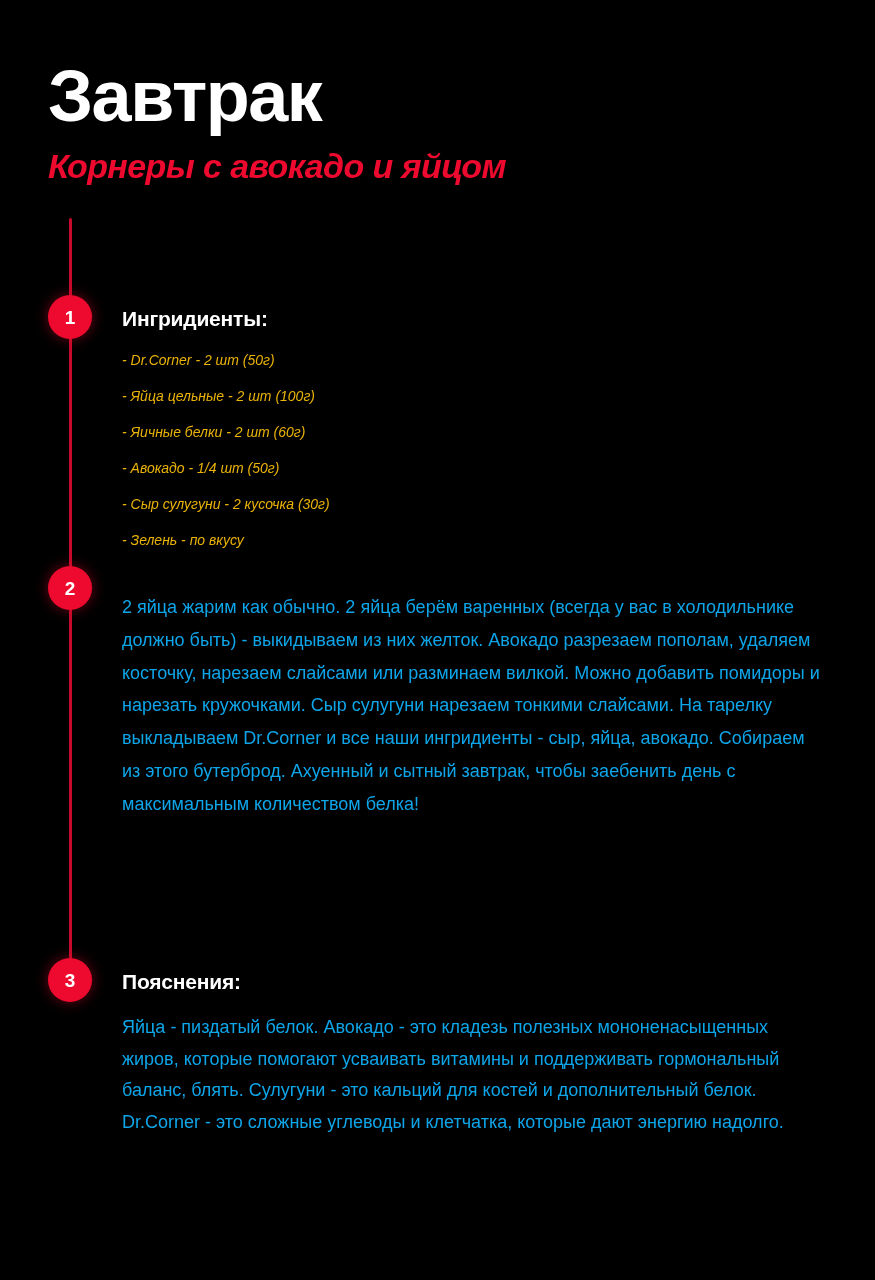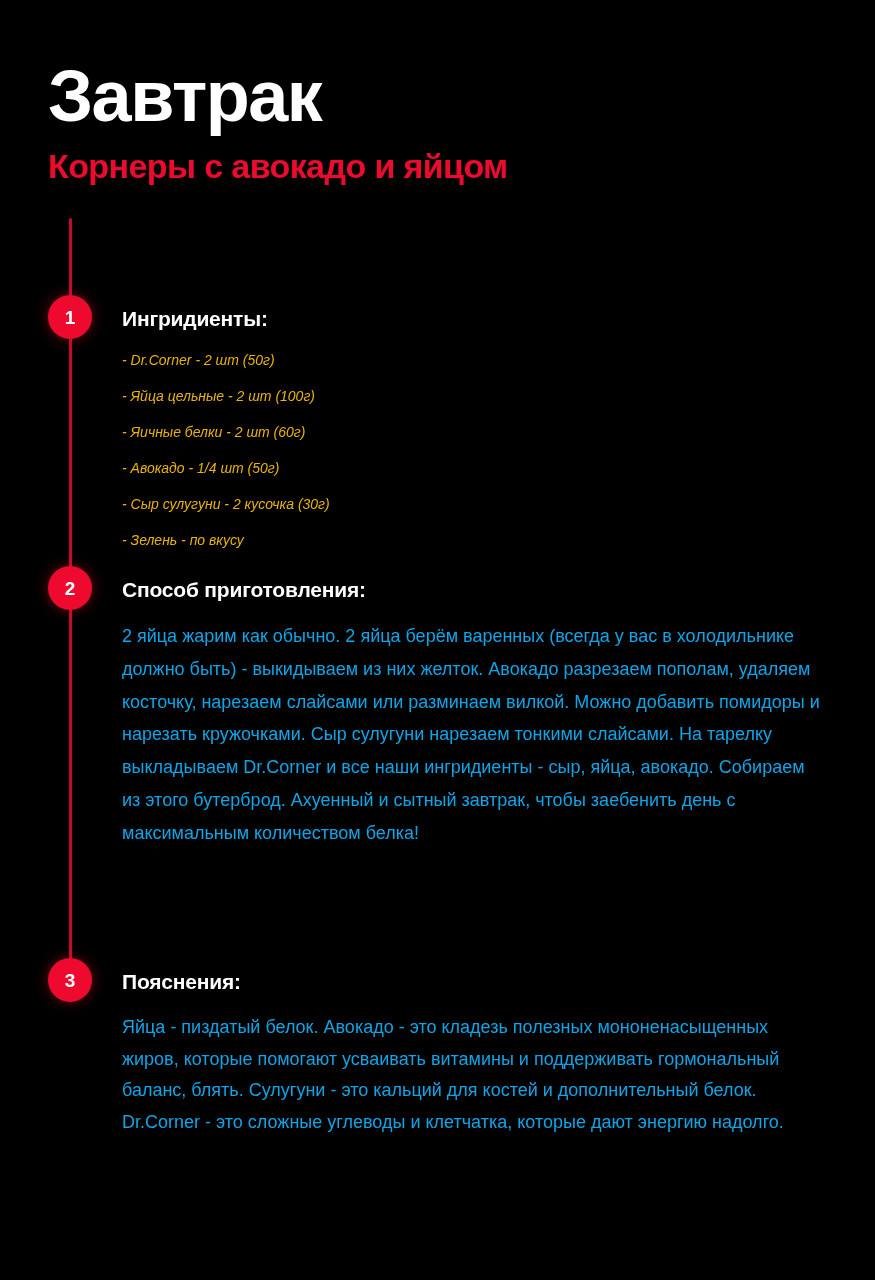--- a/index.html
+++ b/index.html
@@ -41,20 +41,21 @@
     white-space: nowrap;
   }
   .subtitle {
     font-size: 34px;
     font-weight: 700;
     line-height: 1.1;
     letter-spacing: -0.6px;
     color: #ee0a2e;
     margin: 18px 0 0 0;
     white-space: nowrap;
+    font-style: italic;
   }
 
   
   .timeline-line {
     position: absolute;
     left: 69px;
     top: 218px;
     width: 3px;
     height: 762px;
     background: #c60a2b;
@@ -167,21 +168,20 @@
           <li>- Авокадо - 1/4 шт (50г)</li>
           <li>- Сыр сулугуни - 2 кусочка (30г)</li>
           <li>- Зелень - по вкусу</li>
         </ul>
       </div>
     </div>
 
     <div class="step step-2">
       <div class="badge">2</div>
       <div class="step-body">
-        <h3 class="step-heading">Способ приготовления:</h3>
         <p class="para">2 яйца жарим как обычно. 2 яйца берём варенных (всегда у вас в холодильнике должно быть) - выкидываем из них желток. Авокадо разрезаем пополам, удаляем косточку, нарезаем слайсами или разминаем вилкой. Можно добавить помидоры и нарезать кружочками. Сыр сулугуни нарезаем тонкими слайсами. На тарелку выкладываем Dr.Corner и все наши ингридиенты - сыр, яйца, авокадо. Собираем из этого бутерброд. Ахуенный и сытный завтрак, чтобы заебенить день с максимальным количеством белка!</p>
       </div>
     </div>
 
     <div class="step step-3">
       <div class="badge">3</div>
       <div class="step-body">
         <h3 class="step-heading">Пояснения:</h3>
         <p class="para">Яйца - пиздатый белок. Авокадо - это кладезь полезных мононенасыщенных жиров, которые помогают усваивать витамины и поддерживать гормональный баланс, блять. Сулугуни - это кальций для костей и дополнительный белок. Dr.Corner - это сложные углеводы и клетчатка, которые дают энергию надолго.</p>
       </div>

